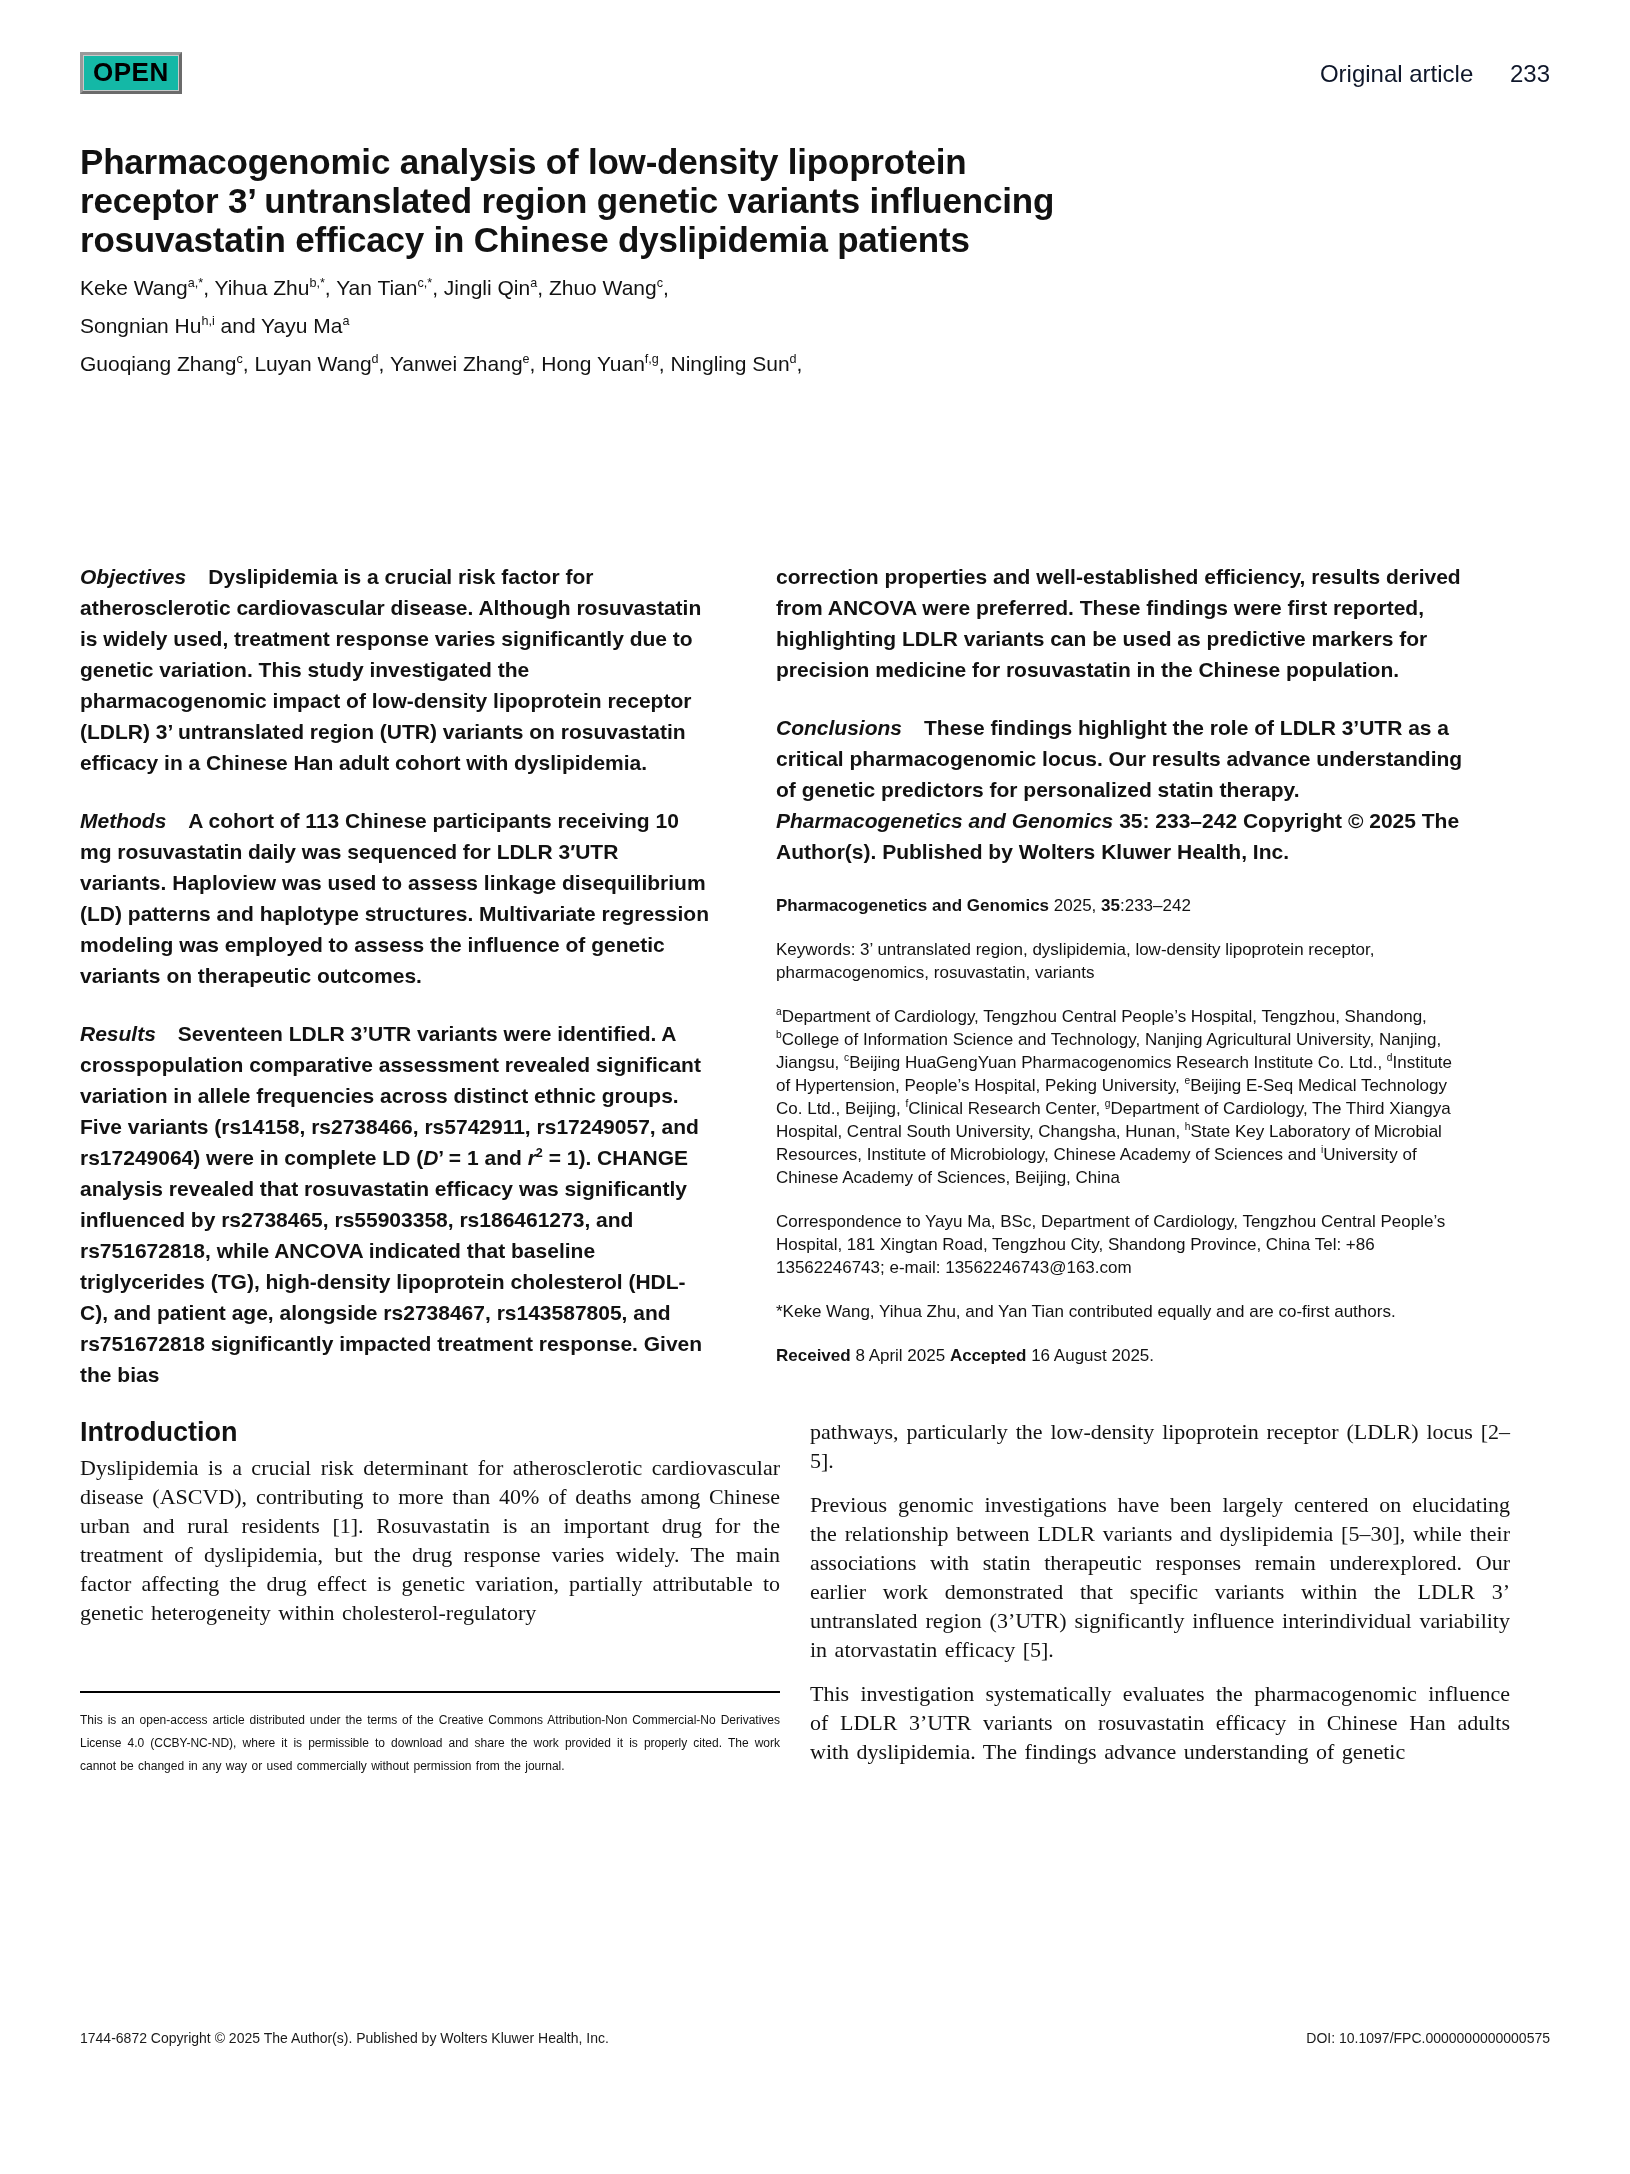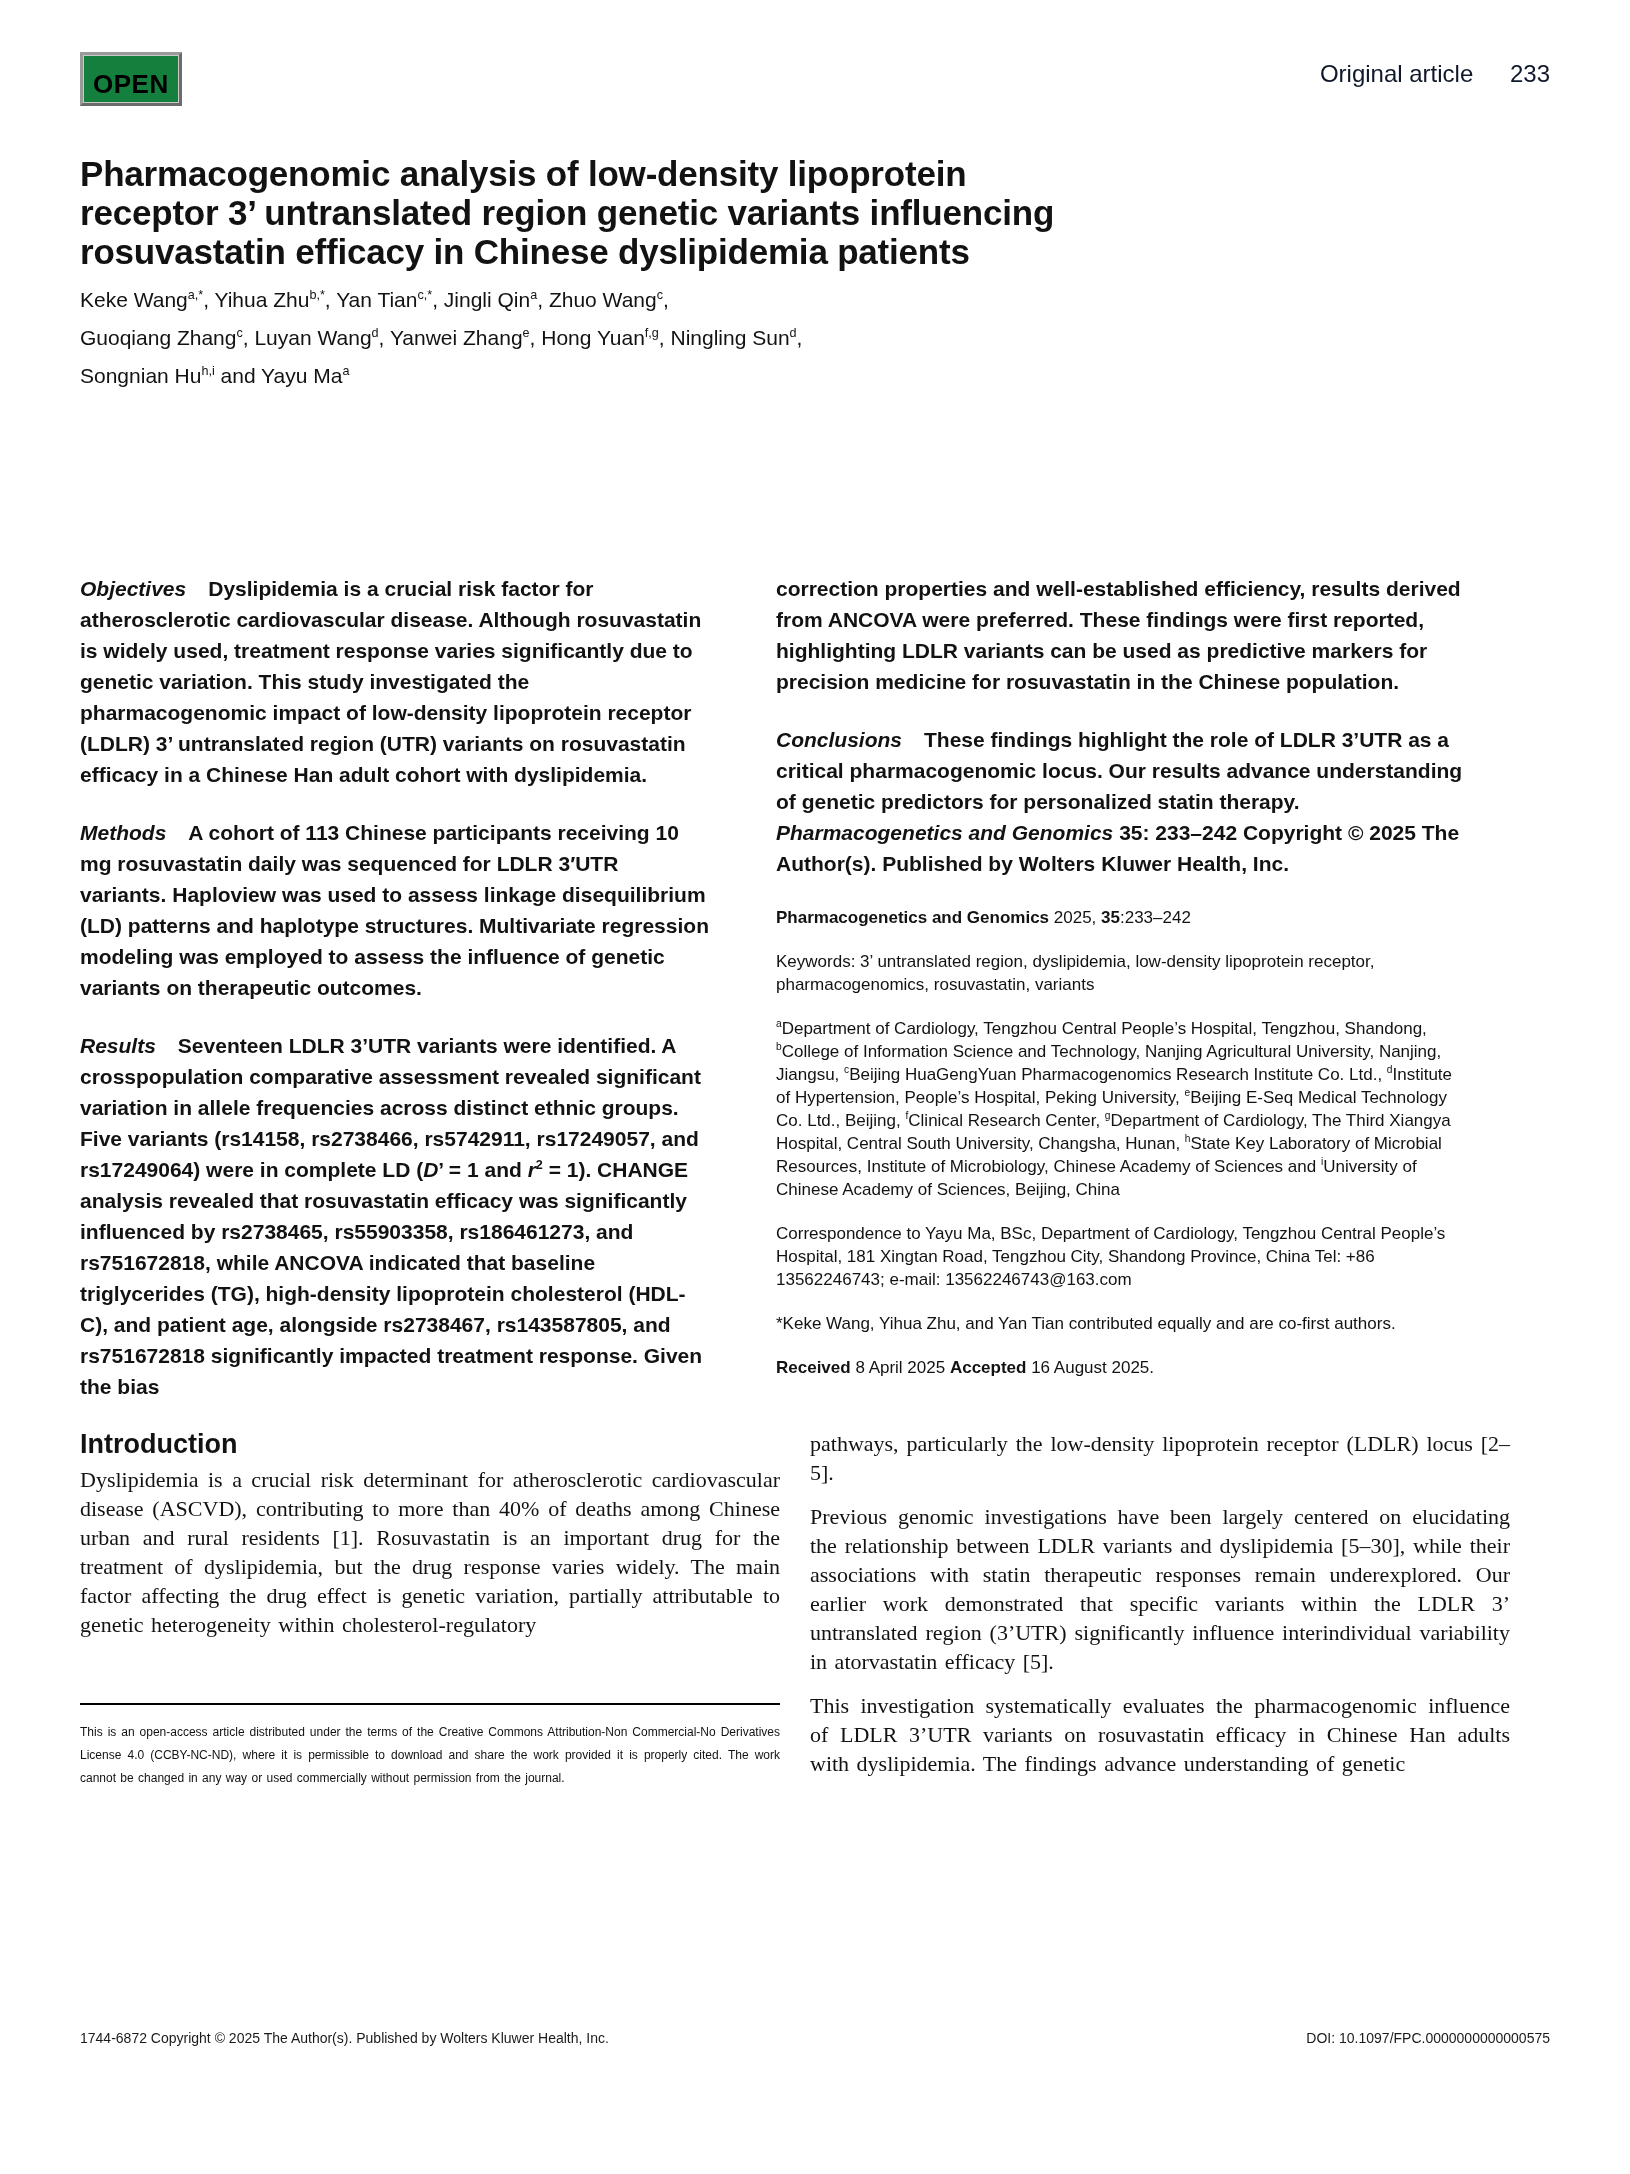--- a/index.html
+++ b/index.html
@@ -3,24 +3,24 @@
 <meta charset="utf-8">
 <style>
   html,body{margin:0;padding:0;background:#ffffff;}
   .page{
     width:1630px;height:2174px;position:relative;background:#ffffff;
     color:#121212;font-family:"Liberation Sans",sans-serif;
     box-sizing:border-box;padding:52px 80px 0 80px;overflow:hidden;
   }
   .topbar{display:flex;justify-content:space-between;align-items:flex-start;}
   .open-badge{
-    display:inline-block;background:#15803d;color:#000;
+    display:inline-block;background:#14b8a6;color:#000;
     border:3px solid #9a9a9a;border-right-color:#6b6b6b;border-bottom-color:#6b6b6b;
     box-shadow:0 0 0 1px #c9c9c9 inset;
-    padding:14px 10px 3px;font-weight:bold;font-size:26px;letter-spacing:0.5px;
+    padding:2px 10px 3px;font-weight:bold;font-size:26px;letter-spacing:0.5px;
   }
   .header-right{font-size:24px;padding-top:8px;color:#0f172a;}
   .header-right .pageno{margin-left:30px;}
   .title{margin-top:48px;font-weight:bold;font-size:35px;line-height:39px;letter-spacing:-0.2px;}
   .authors{margin-top:10px;font-size:21px;line-height:38px;font-weight:normal;}
   sup{font-size:60%;line-height:0;vertical-align:super;}
   .it{font-style:italic;}
   .bd{font-weight:bold;}
 
   .abstract{
@@ -56,22 +56,22 @@
   </div>
 
   <div class="title">
     <div>Pharmacogenomic analysis of low-density lipoprotein</div>
     <div>receptor 3’ untranslated region genetic variants influencing</div>
     <div>rosuvastatin efficacy in Chinese dyslipidemia patients</div>
   </div>
 
   <div class="authors">
     <div><span>Keke Wang</span><sup>a,*</sup><span>, Yihua Zhu</span><sup>b,*</sup><span>, Yan Tian</span><sup>c,*</sup><span>, Jingli Qin</span><sup>a</sup><span>, Zhuo Wang</span><sup>c</sup><span>,</span></div>
+    <div><span>Songnian Hu</span><sup>h,i</sup><span> and Yayu Ma</span><sup>a</sup></div>
     <div><span>Guoqiang Zhang</span><sup>c</sup><span>, Luyan Wang</span><sup>d</sup><span>, Yanwei Zhang</span><sup>e</sup><span>, Hong Yuan</span><sup>f,g</sup><span>, Ningling Sun</span><sup>d</sup><span>,</span></div>
-    <div><span>Songnian Hu</span><sup>h,i</sup><span> and Yayu Ma</span><sup>a</sup></div>
   </div>
 
   <div class="abstract">
     <div>
       <p class="abs-p">
         <span class="abs-h">Objectives</span><span>Dyslipidemia is a crucial risk factor for atherosclerotic cardiovascular disease. Although rosuvastatin is widely used, treatment response varies significantly due to genetic variation. This study investigated the pharmacogenomic impact of low-density lipoprotein receptor (LDLR) 3’ untranslated region (UTR) variants on rosuvastatin efficacy in a Chinese Han adult cohort with dyslipidemia.</span>
       </p>
       <p class="abs-p">
         <span class="abs-h">Methods</span><span>A cohort of 113 Chinese participants receiving 10 mg rosuvastatin daily was sequenced for LDLR 3′UTR variants. Haploview was used to assess linkage disequilibrium (LD) patterns and haplotype structures. Multivariate regression modeling was employed to assess the influence of genetic variants on therapeutic outcomes.</span>
       </p>

